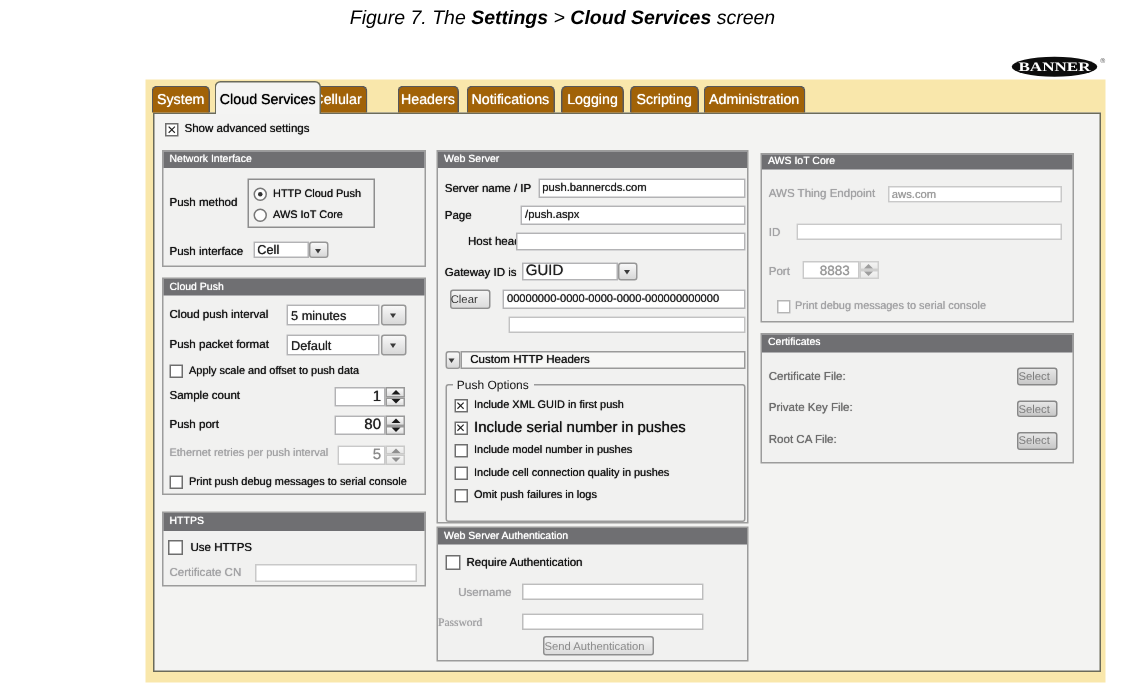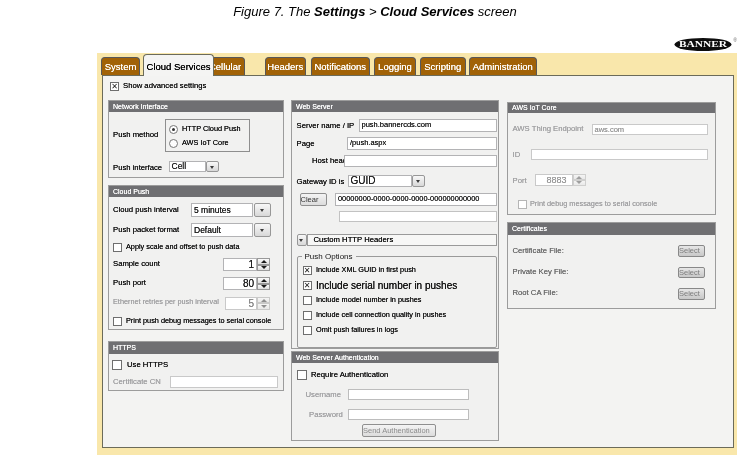--- a/index.html
+++ b/index.html
@@ -156,21 +156,21 @@
   <div class="cb" style="left:302.5px;top:325.6px;"></div>
   <div class="lbl" style="left:316px;top:324.6px;font-size:7.3px;">Omit push failures in logs</div>
 
   <div class="grp" style="left:291px;top:351px;width:208px;height:90px;">
     <div class="ghd" style="height:11px;line-height:11px;">Web Server Authentication</div>
   </div>
   <div class="cb" style="left:296.5px;top:370px;width:10px;height:10px;"></div>
   <div class="lbl" style="left:311px;top:370px;">Require Authentication</div>
   <div class="lbl dis" style="left:305.5px;top:390px;">Username</div>
   <div class="in" style="left:348px;top:388.5px;width:120.5px;height:11px;border-color:#bdbdbd;"></div>
-  <div class="lbl dis" style="left:309px;top:410px;">Password</div>
+  <div class="lbl dis" style="left:292px;top:410px;font-family:Liberation Serif, serif;">Password</div>
   <div class="in" style="left:348px;top:408.5px;width:120.5px;height:11.5px;border-color:#bdbdbd;"></div>
   <div class="btn" style="left:362px;top:424px;width:73.5px;height:12.5px;line-height:11px;font-size:7.5px;color:#8b8b8b;">Send Authentication</div>
 
   <div class="grp" style="left:507px;top:102px;width:209px;height:113px;">
     <div class="ghd" style="height:10px;line-height:10px;">AWS IoT Core</div>
   </div>
   <div class="lbl dis" style="left:512.5px;top:124px;">AWS Thing Endpoint</div>
   <div class="in" style="left:591.5px;top:123.5px;width:116px;height:11px;color:#9b9b9b;border-color:#c9c9c9;">aws.com</div>
   <div class="lbl dis" style="left:512.5px;top:149.5px;">ID</div>
   <div class="in" style="left:531px;top:149px;width:176.5px;height:10.5px;border-color:#c9c9c9;"></div>

